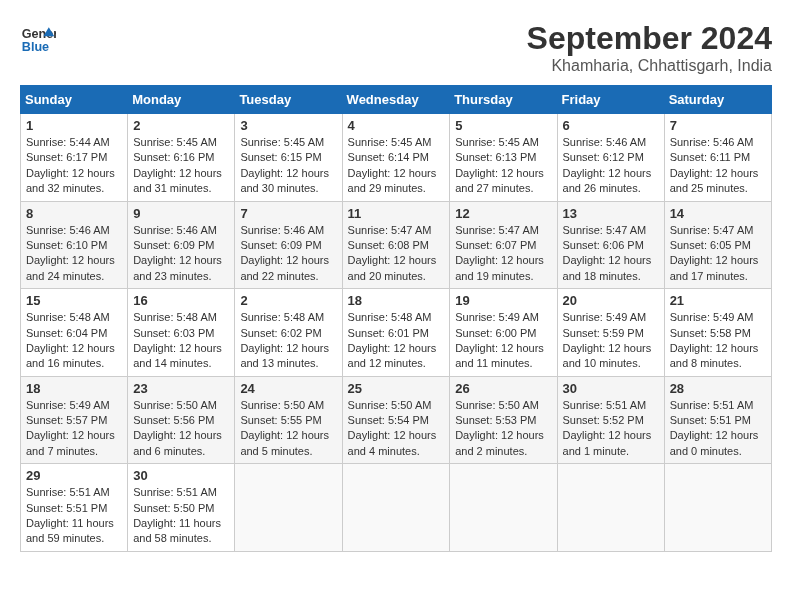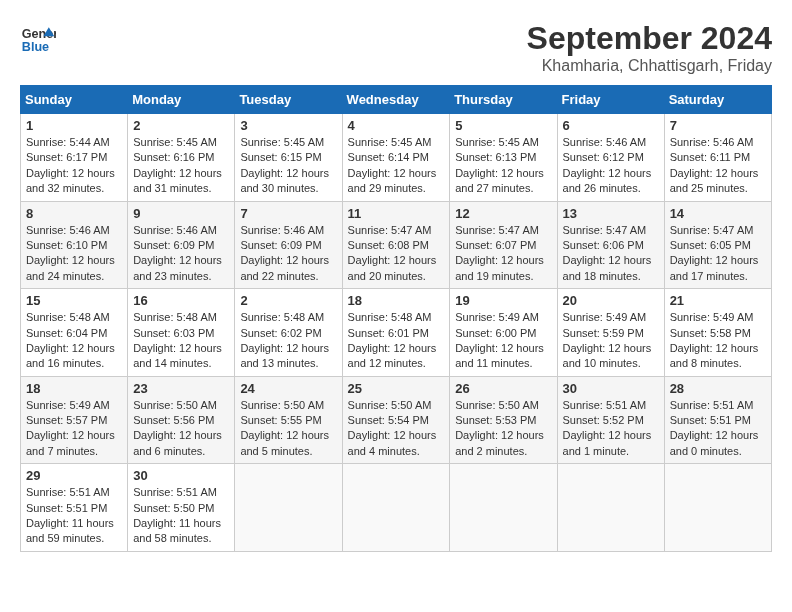--- a/index.html
+++ b/index.html
@@ -93,21 +93,21 @@
 <div class="header-area">
   <div class="logo">
     <svg class="logo-icon" viewBox="0 0 40 40">
       <text x="2" y="20" font-size="14" font-weight="bold" fill="#333">General</text>
       <text x="2" y="34" font-size="14" font-weight="bold" fill="#1a6bb5">Blue</text>
       <polygon points="32,8 38,18 26,18" fill="#1a6bb5"></polygon>
     </svg>
   </div>
   <div class="title-area">
     <div class="month-title">September 2024</div>
-    <div class="location-title">Khamharia, Chhattisgarh, Friday</div>
+    <div class="location-title">Khamharia, Chhattisgarh, India</div>
   </div>
 </div>
 
 <table class="calendar">
   <thead>
     <tr>
     <th>Sunday</th>
         <th>Monday</th>
         <th>Tuesday</th>
         <th>Wednesday</th>

